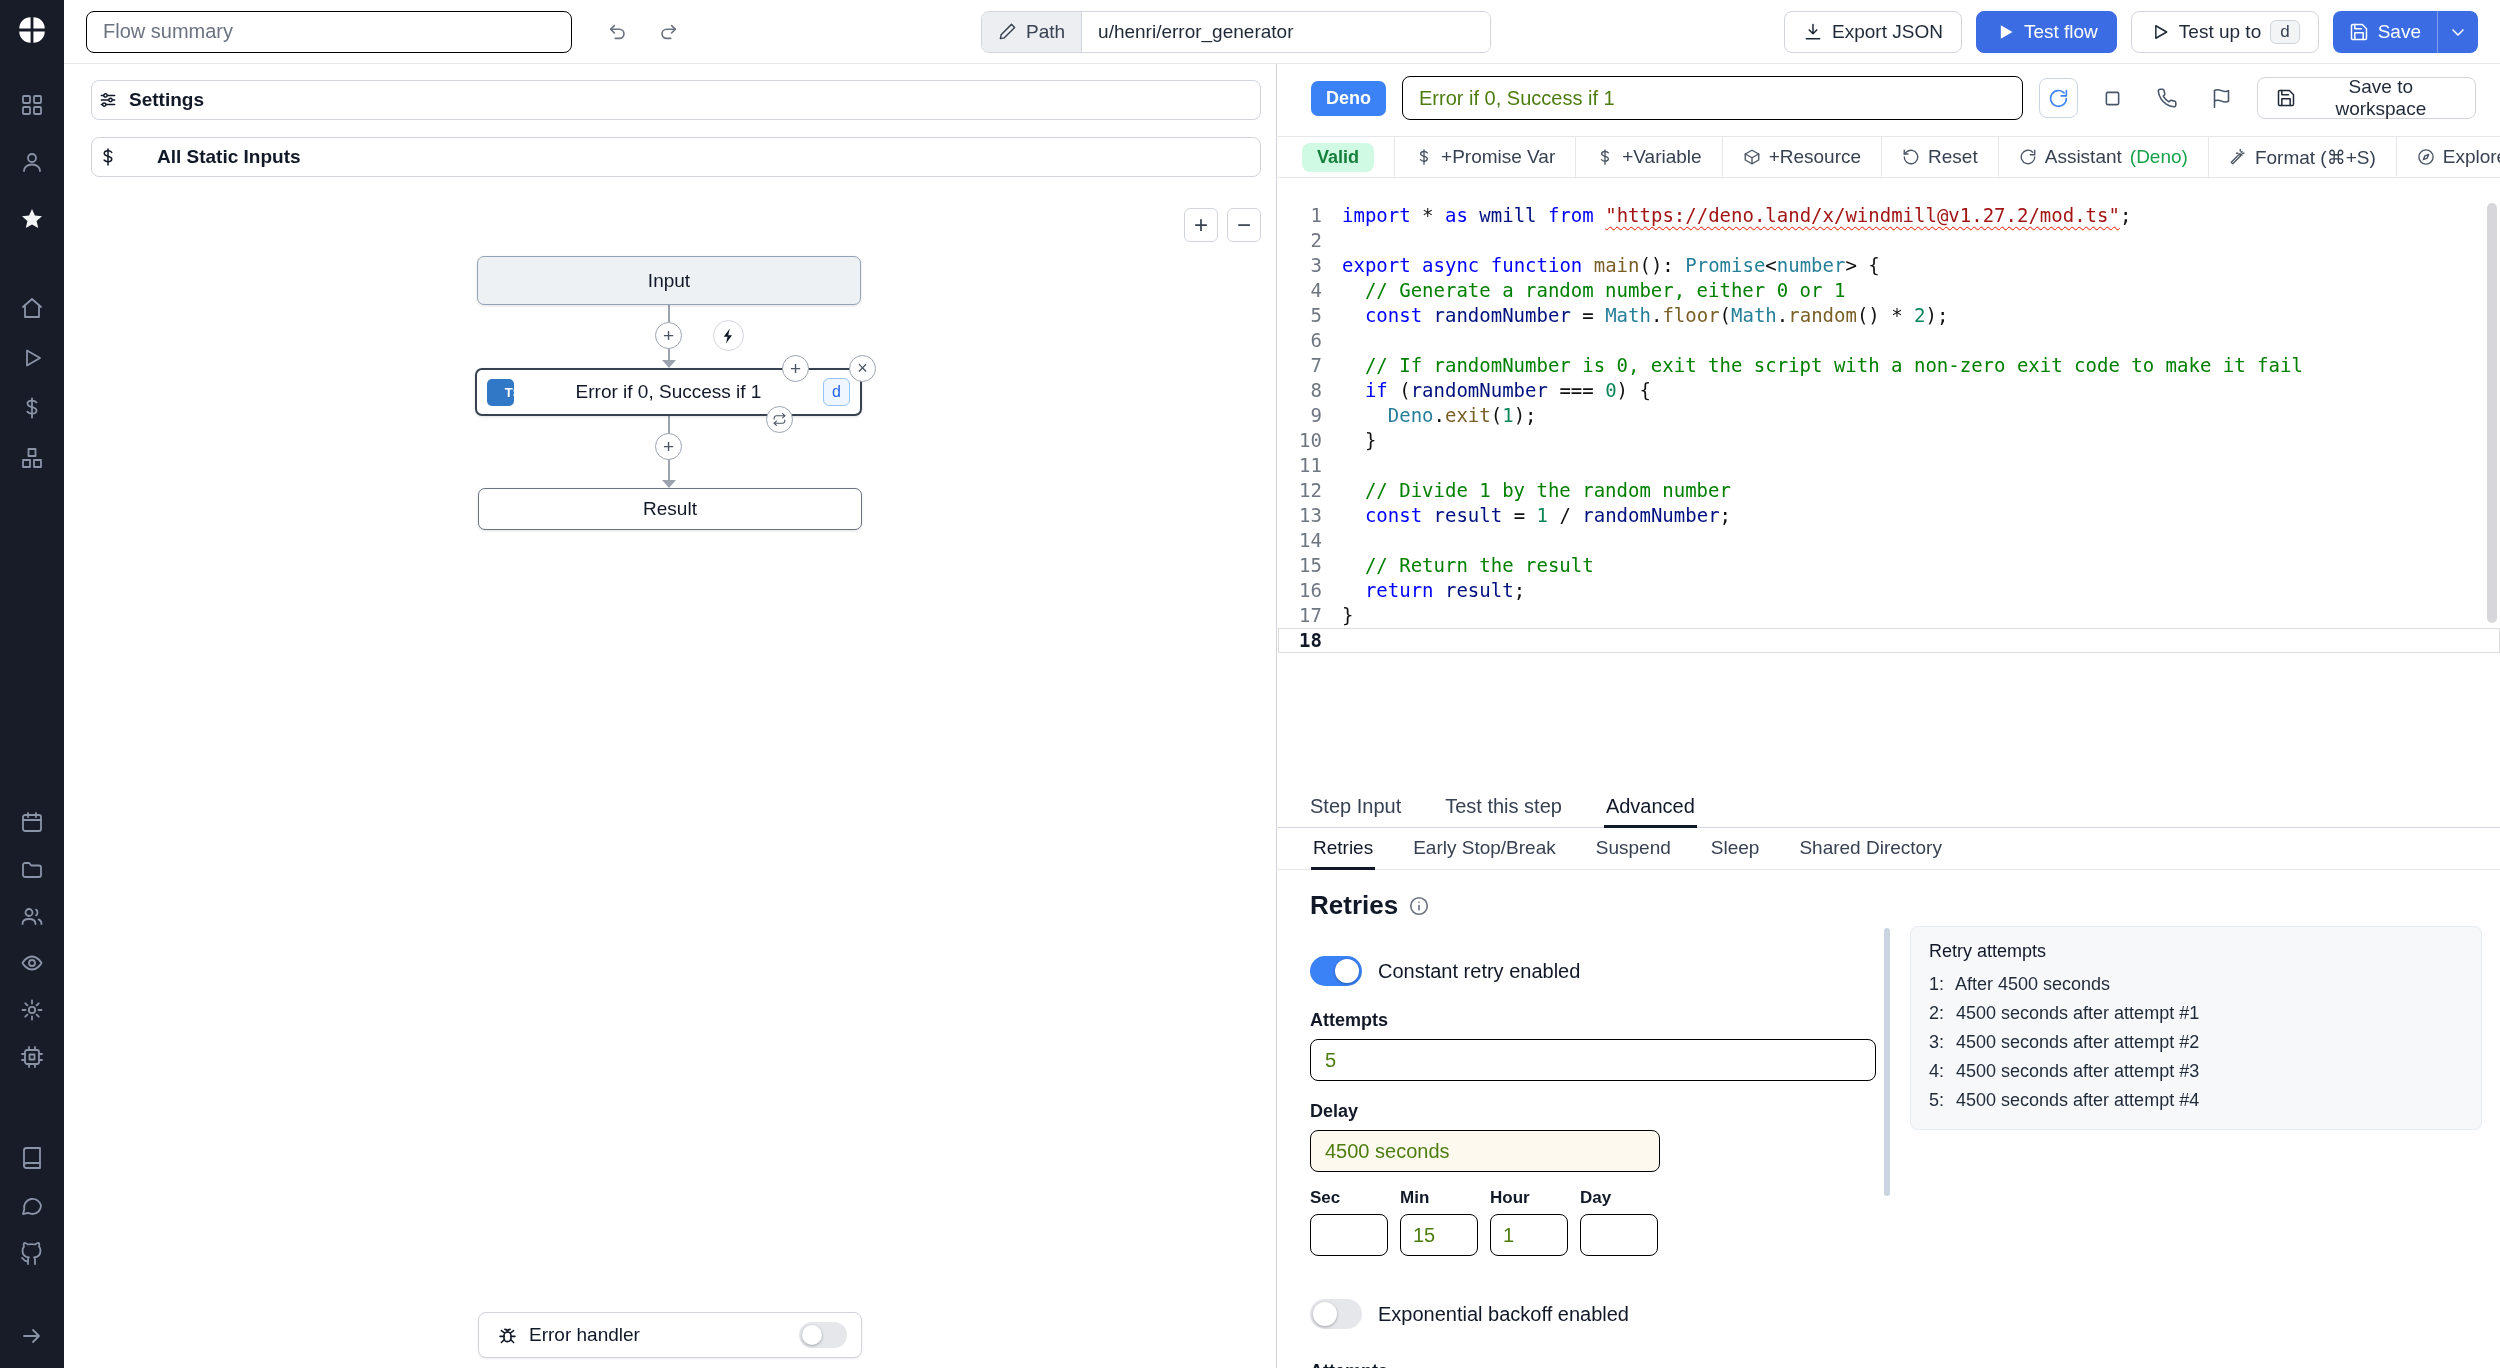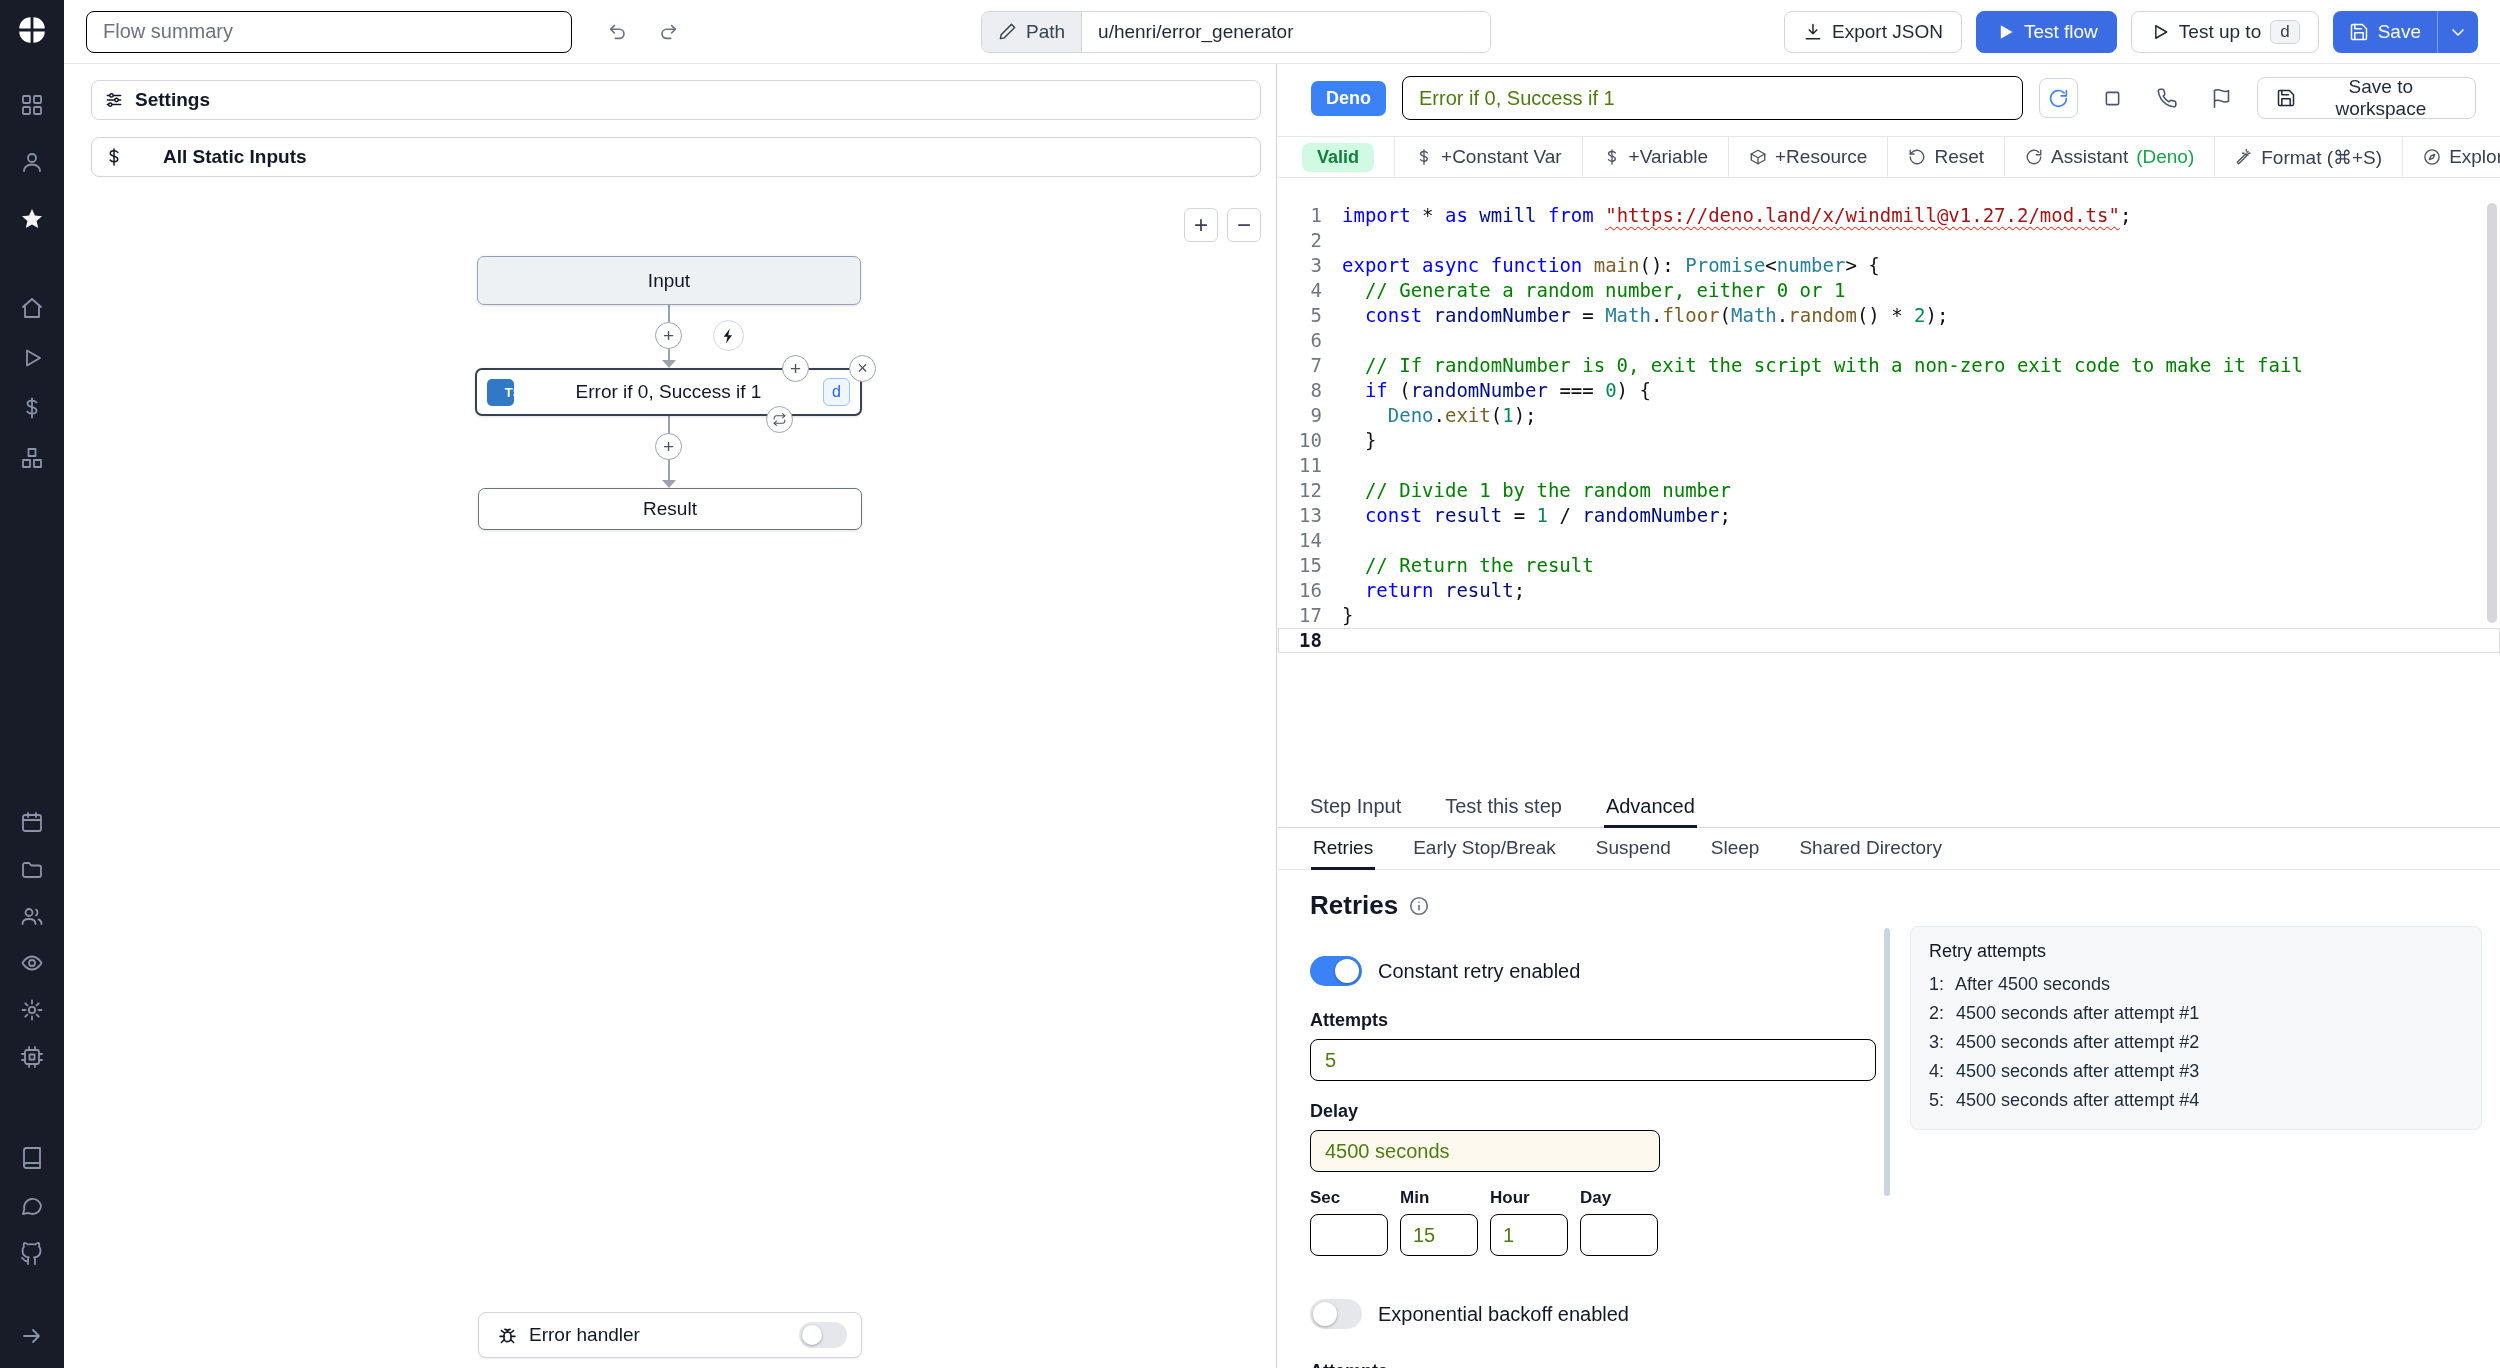--- a/index.html
+++ b/index.html
@@ -40,21 +40,21 @@
   .btn svg { width:20px; height:20px; }
   .btn.primary { background:var(--accent,#3b6ce4); border-color:var(--accent,#3b6ce4); color:#fff; }
   .kbd-badge { background:#f3f4f6; border:1px solid #d1d5db; border-radius:6px; padding:1px 9px; font-size:17px; color:#374151; }
   .save-split { display:flex; align-items:stretch; height:42px; border-radius:8px; overflow:hidden; background:var(--accent,#3b6ce4); color:#fff; }
   .save-main { display:flex; align-items:center; gap:9px; padding:0 16px; font-size:19px; color:#fff; }
   .save-main svg, .save-caret svg { width:20px; height:20px; }
   .save-caret { display:flex; align-items:center; padding:0 10px; border-left:1px solid rgba(255,255,255,.35); color:#fff; }
 
   
   .flow-panel { position:absolute; left:64px; top:64px; width:1213px; bottom:0; background:#fff; border-right:1px solid #d1d5db; overflow:hidden; }
-  .collapse-bar { position:absolute; left:27px; width:1170px; height:40px; border:1px solid #d1d5db; border-radius:8px; background:#fff; display:flex; align-items:center; gap:11px; padding:0 12px; font-size:19px; font-weight:700; color:#111827; }
+  .collapse-bar { position:absolute; left:27px; width:1170px; height:40px; border:1px solid #d1d5db; border-radius:8px; background:#fff; display:flex; align-items:center; gap:11px; padding:0 6px; font-size:19px; font-weight:700; color:#111827; }
   .collapse-bar svg { width:20px; height:20px; color:#111827; }
   .bar-settings { top:16px; } .bar-static { top:73px;gap:39px; }
   .zoom-ctrls { position:absolute; top:144px; right:15px; display:flex; gap:9px; }
   .zoom-btn { width:34px; height:34px; border:1px solid #d1d5db; border-radius:6px; background:#fff; font-size:24px; line-height:1; color:#374151; display:flex; align-items:center; justify-content:center; }
   .node { position:absolute; display:flex; align-items:center; justify-content:center; background:#fff; border-radius:7px; box-shadow:0 1px 3px rgba(0,0,0,.12); font-size:19px; }
   .node-input { left:413px; top:192px; width:384px; height:49px; background:#eef1f4; border:1.5px solid #94a3b8; }
   .node-step { left:411px; top:304px; width:387px; height:48px; border:2px solid #374151; justify-content:flex-start; padding:0 10px; }
   .node-step .title { flex:1; text-align:center; font-size:19px; }
   .lang-chip { width:27px; height:27px; border-radius:5px; background:var(--ts-blue,#3178c6); color:#fff; font-size:13px; font-weight:700; display:flex; align-items:center; justify-content:center;padding-left:25px; }
   .d-chip { min-width:27px; height:28px; padding:0 6px; border:1px solid #93c5fd; background:#eff6ff; color:#2563eb; border-radius:6px; font-size:16px; display:flex; align-items:center; justify-content:center; }
@@ -504,21 +504,21 @@
   <div class="editor-toolbar">
     <span class="valid-badge">Valid</span>
     <div id="toolbar-items">
         <button class="tb-item">
           <span>
             <svg viewBox="0 0 24 24" fill="none" stroke="currentColor" stroke-width="1.8" stroke-linecap="round" stroke-linejoin="round">
               <path d="M12 2.5v19"></path>
               <path d="M16.5 6.5c-1-1.3-2.6-1.9-4.5-1.9-2.5 0-4.5 1.2-4.5 3.2 0 4.3 9 2.3 9 6.6 0 2-2 3.2-4.5 3.2-1.9 0-3.7-.7-4.7-2"></path>
             </svg>
           </span>
-          <span>+Constant Var</span>
+          <span>+Promise Var</span>
         </button>
         <button class="tb-item">
           <span>
             <svg viewBox="0 0 24 24" fill="none" stroke="currentColor" stroke-width="1.8" stroke-linecap="round" stroke-linejoin="round">
               <path d="M12 2.5v19"></path>
               <path d="M16.5 6.5c-1-1.3-2.6-1.9-4.5-1.9-2.5 0-4.5 1.2-4.5 3.2 0 4.3 9 2.3 9 6.6 0 2-2 3.2-4.5 3.2-1.9 0-3.7-.7-4.7-2"></path>
             </svg>
           </span>
           <span>+Variable</span>
         </button>

